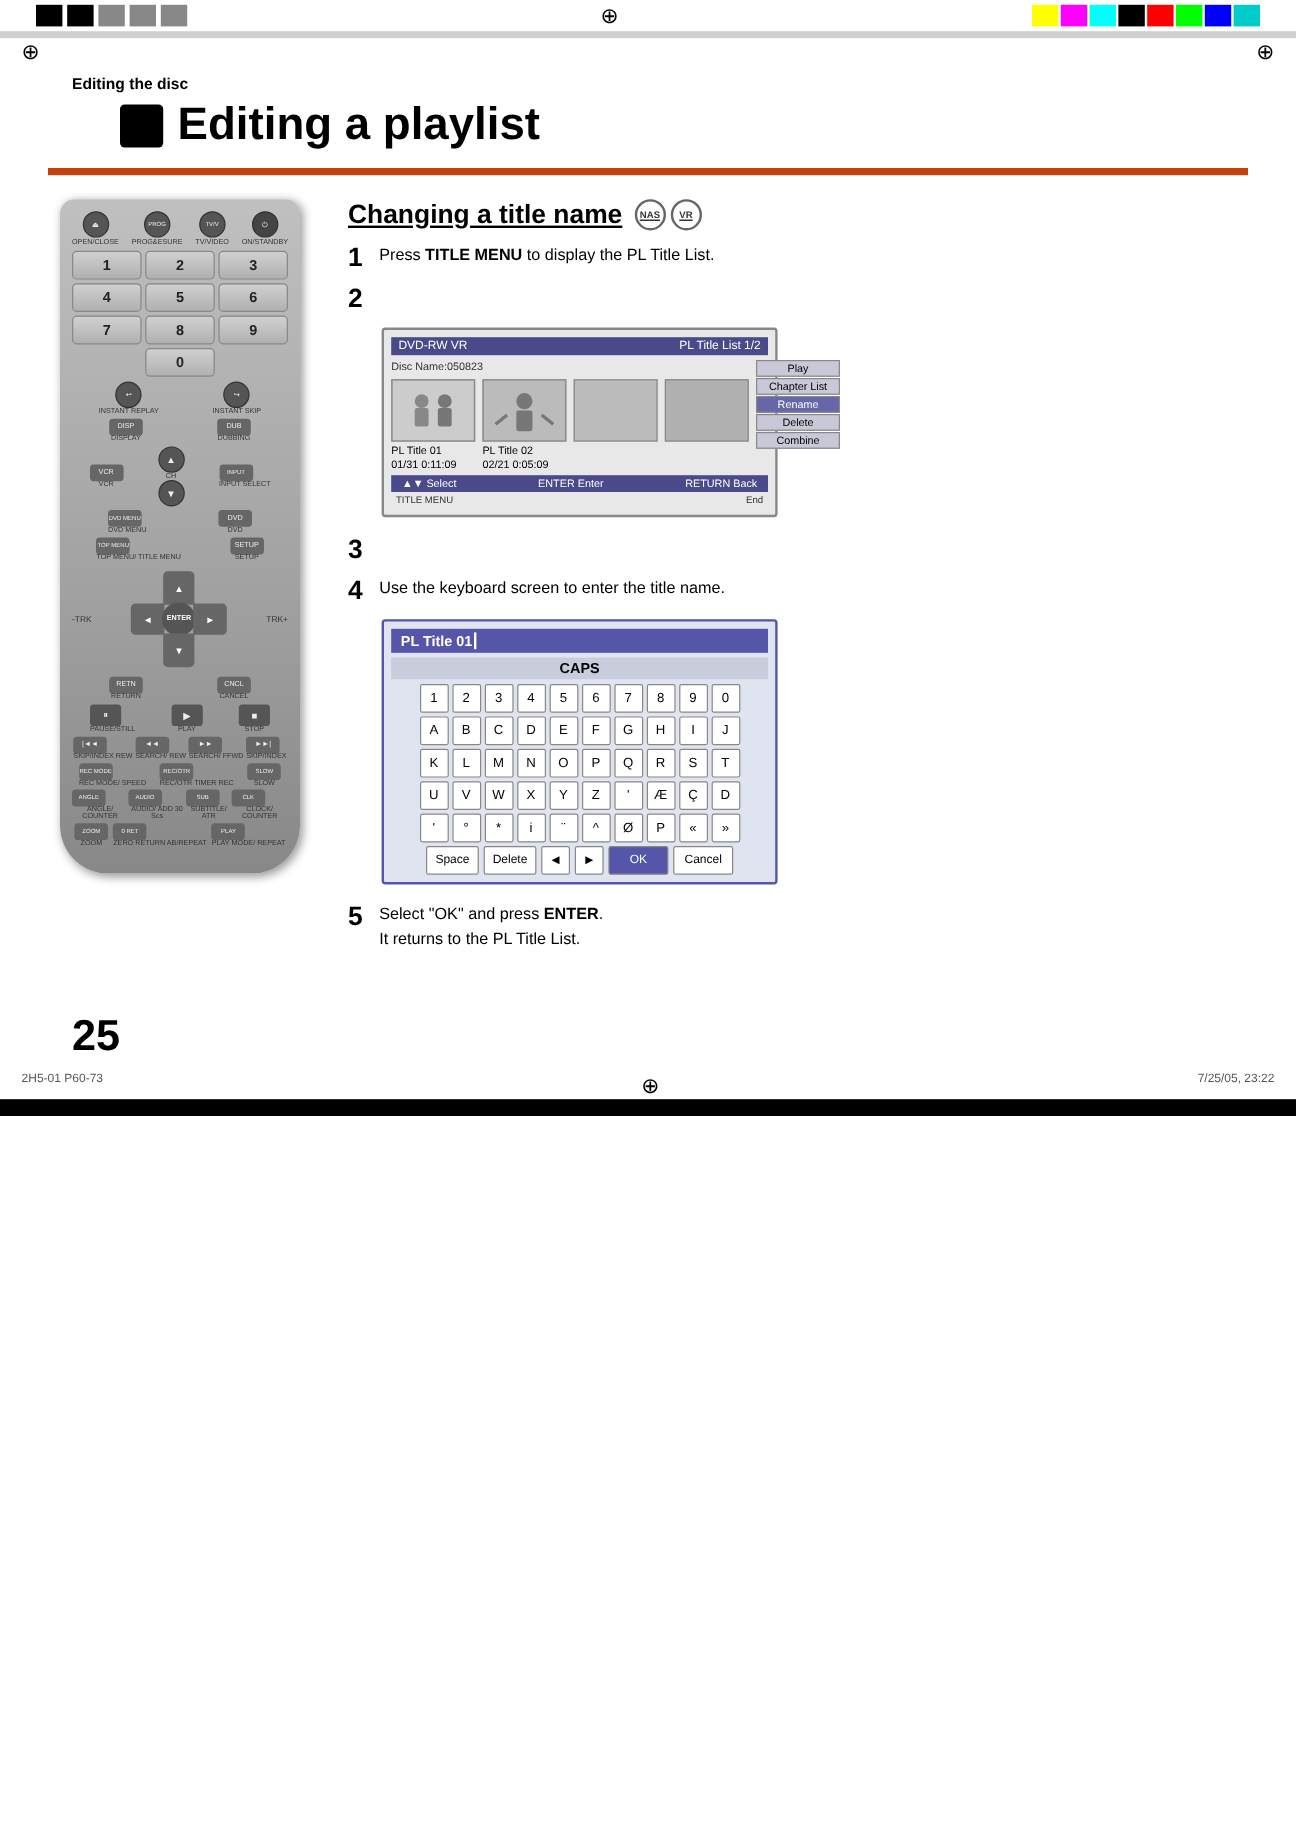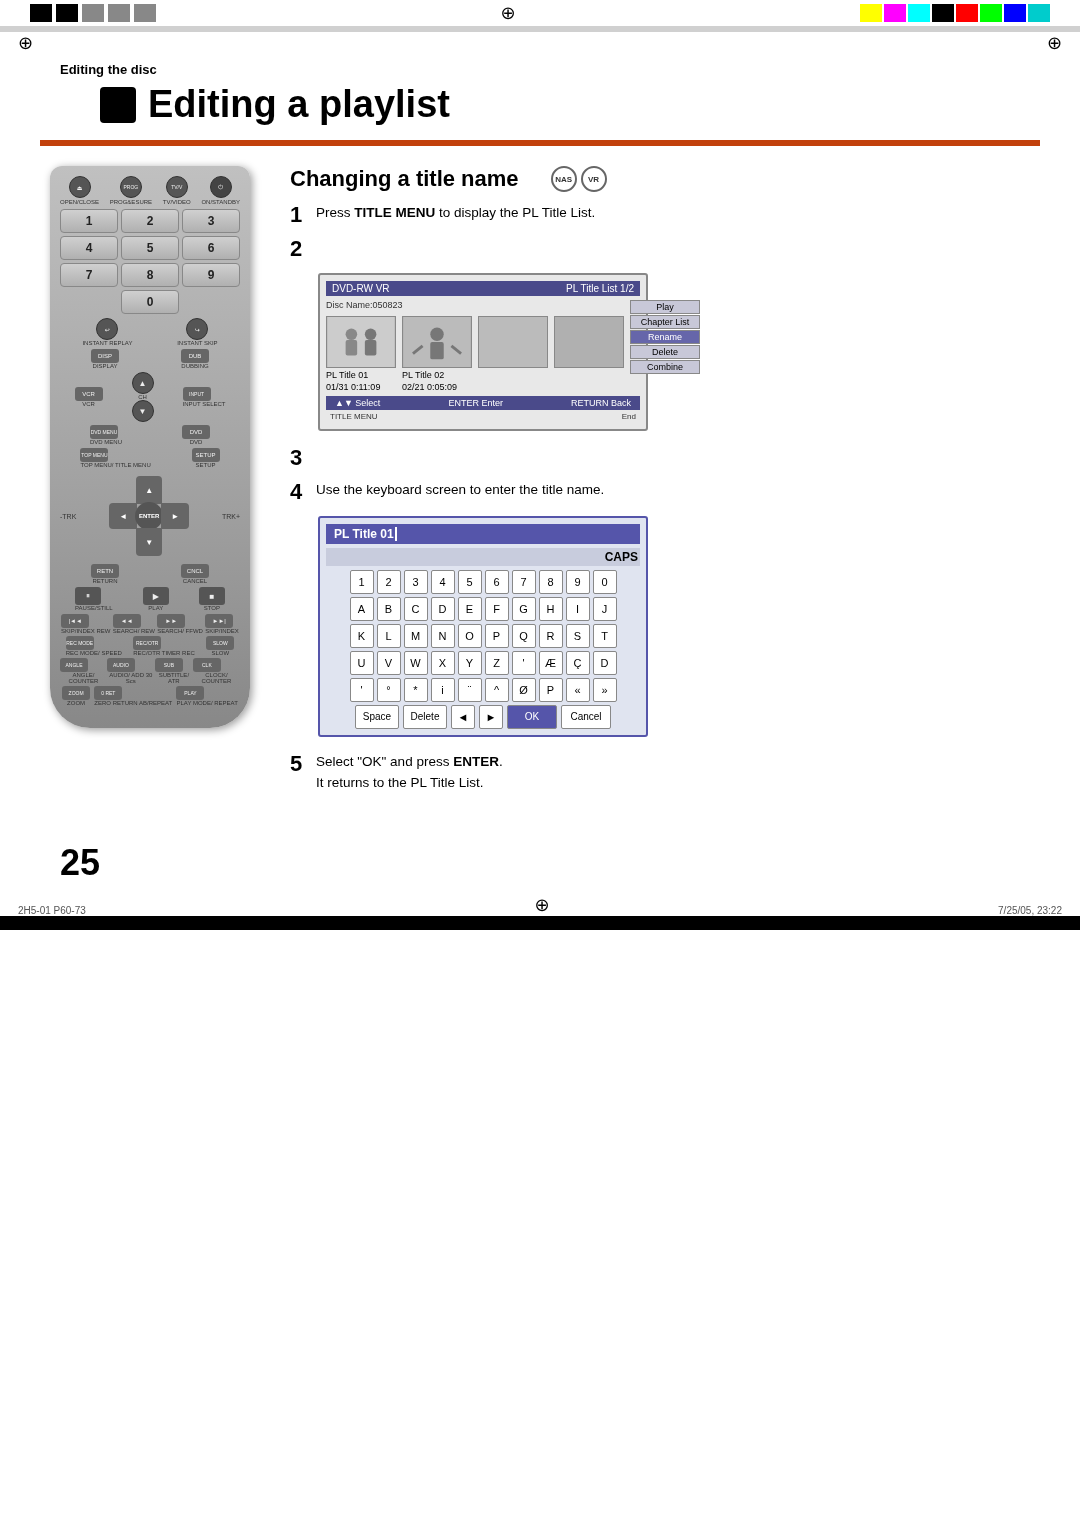--- a/index.html
+++ b/index.html
@@ -74,20 +74,22 @@
       flex: 1;
     }
 
     
     .section-heading {
       font-size: 22px;
       font-weight: bold;
       margin-bottom: 10px;
       display: flex;
       align-items: center;
+      gap: 10px;
+      text-decoration: underline;
     }
     .section-heading .icons {
       display: flex; gap: 4px;
     }
     .icon-circle {
       width: 26px; height: 26px;
       border-radius: 50%;
       border: 2px solid #666;
       display: inline-flex; align-items: center; justify-content: center;
       font-size: 10px; color: #333;
@@ -219,21 +221,21 @@
       display: flex; align-items: center;
     }
     .kb-cursor {
       display: inline-block;
       width: 2px; height: 14px;
       background: #fff;
       margin-left: 1px;
       vertical-align: middle;
     }
     .kb-caps {
-      text-align: right;
+      text-align: center;
       font-weight: bold;
       font-size: 12px;
       margin-bottom: 4px;
       background: #c8ccdd;
       padding: 2px;
     }
     .kb-row {
       display: flex;
       justify-content: center;
       gap: 3px;
@@ -375,21 +377,21 @@
       font-size: 36px;
       font-weight: bold;
     }
 
     
     .bottom-reg {
       display: flex;
       justify-content: space-between;
       padding: 0 18px;
       height: 22px;
-      align-items: flex-end;
+      align-items: flex-start;
       background: #fff;
       margin-top: 10px;
     }
     .bottom-footer-text {
       font-size: 10px;
       color: #555;
     }
 
     .bottom-bar {
       display: flex;
@@ -660,21 +662,21 @@
       </div>
     </div>
 
   </div>
 
   <div class="right-col">
 
     <div class="section-heading">
       <span>Changing a title name</span>
       <div class="icons">
-        <div class="icon-circle" style="font-size:8px;margin-left:32px;">NAS</div>
+        <div class="icon-circle" style="font-size:8px;">NAS</div>
         <div class="icon-circle" style="font-size:8px;">VR</div>
       </div>
     </div>
 
     <div class="step">
       <span class="step-num">1</span>
       <div class="step-content">
         Press <b>TITLE MENU</b> to display the PL Title List.
       </div>
     </div>

